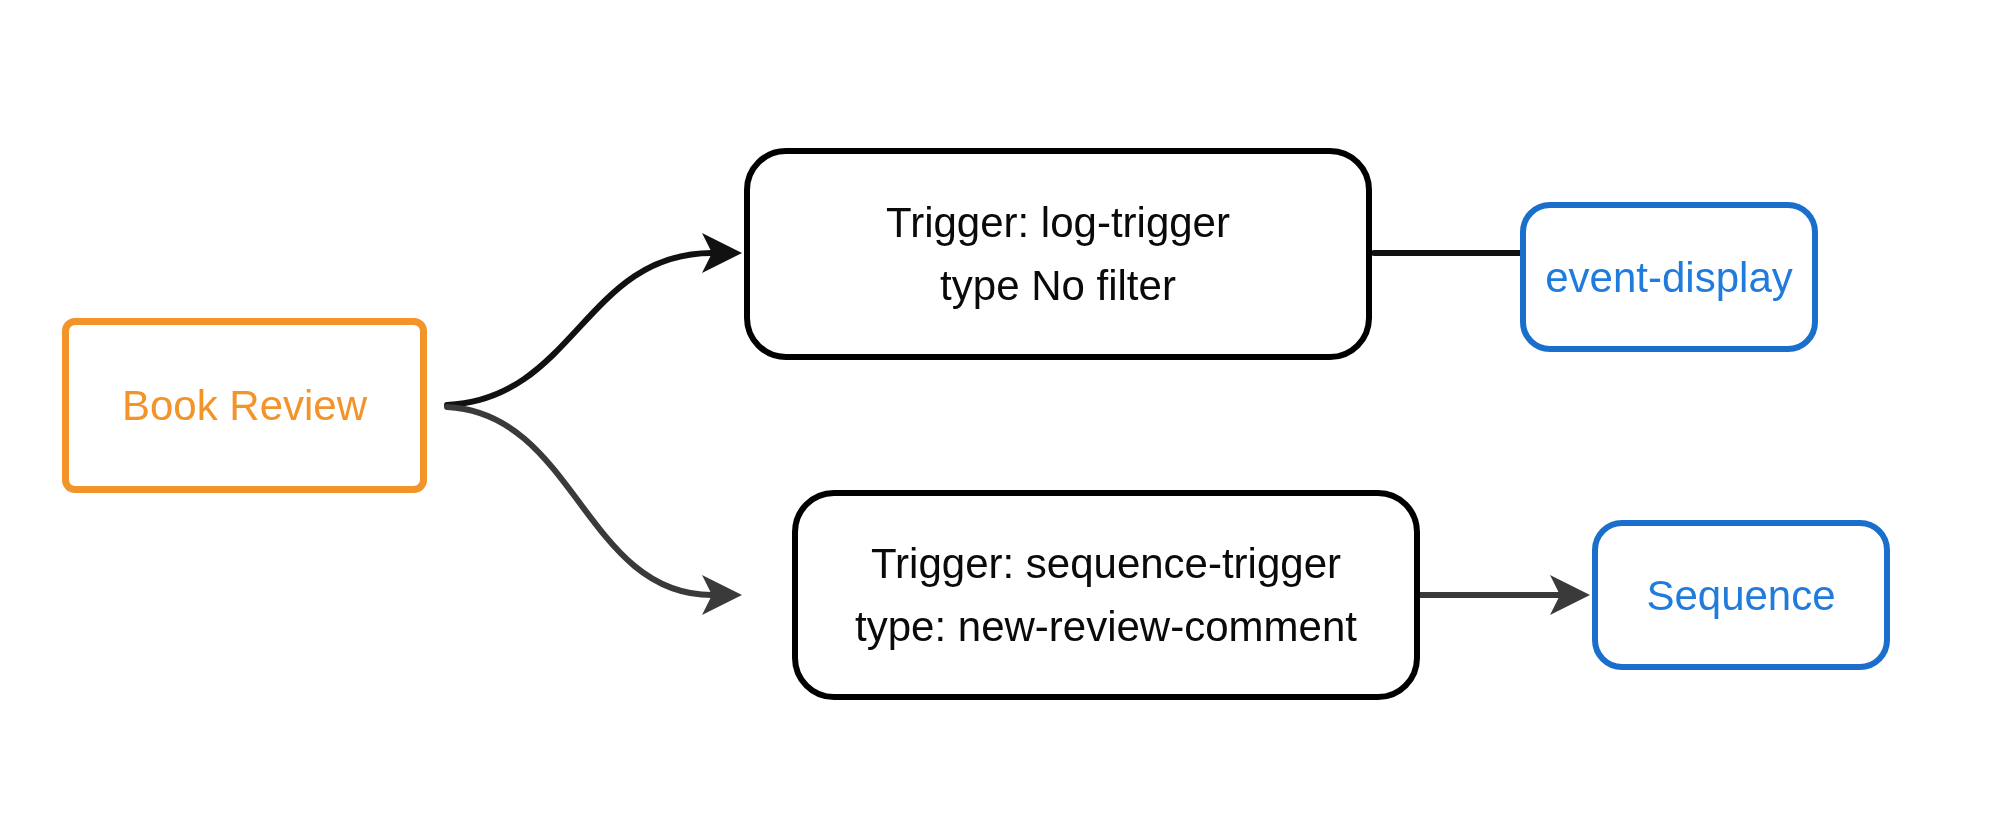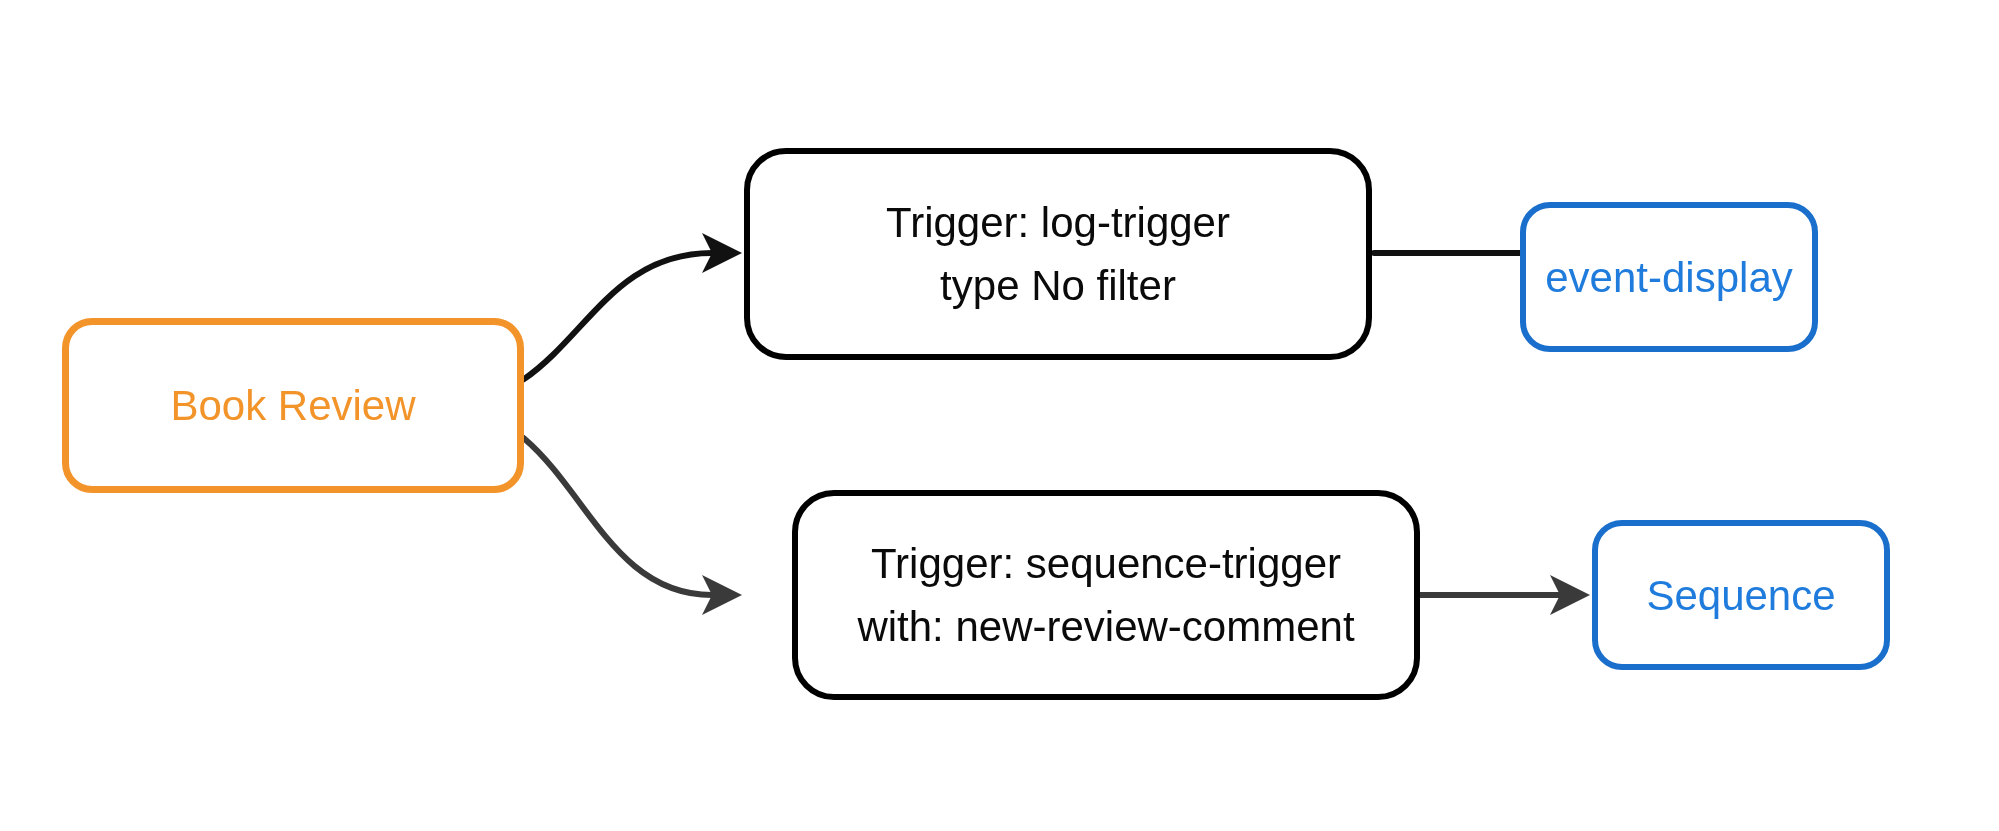--- a/index.html
+++ b/index.html
@@ -13,22 +13,22 @@
   .edge-dark{stroke:var(--edge-dark,#111);}
   .edge-gray{stroke:var(--edge-gray,#3a3a3a);}
   .head-dark{fill:var(--edge-dark,#111);stroke:none;}
   .head-gray{fill:var(--edge-gray,#3a3a3a);stroke:none;}
   .node{
     position:absolute;box-sizing:border-box;background:#fff;
     display:flex;flex-direction:column;align-items:center;justify-content:center;
     text-align:center;font-size:42px;line-height:1.5;
   }
   .node.broker{
-    left:62px;top:318px;width:462px;height:175px;
-    border:7px solid var(--broker-accent,#f2942a);border-radius:30px;
+    left:62px;top:318px;width:365px;height:175px;
+    border:7px solid var(--broker-accent,#f2942a);border-radius:13px;
     color:var(--broker-accent,#f2942a);
   }
   .node.trigger{
     left:744px;width:628px;
     border:6px solid var(--trigger-border,#000);border-radius:42px;
     color:#0a0a0a;
   }
   #trigger-log{top:148px;height:212px;}
   #trigger-sequence{top:490px;height:210px;margin-left:48px;}
   .trigger-title{font-weight:normal;}
@@ -64,21 +64,21 @@
     <div>Book Review</div>
   </div>
 
   <div class="node trigger" id="trigger-log">
     <div class="trigger-title">Trigger: log-trigger</div>
     <div class="trigger-subtitle">type No filter</div>
   </div>
 
   <div class="node trigger" id="trigger-sequence">
     <div class="trigger-title">Trigger: sequence-trigger</div>
-    <div class="trigger-subtitle">with: new-review-comment</div>
+    <div class="trigger-subtitle">type: new-review-comment</div>
   </div>
 
   <div class="node sink" id="sink-event-display">
     <div>event-display</div>
   </div>
 
   <div class="node sink" id="sink-sequence">
     <div>Sequence</div>
   </div>
 

